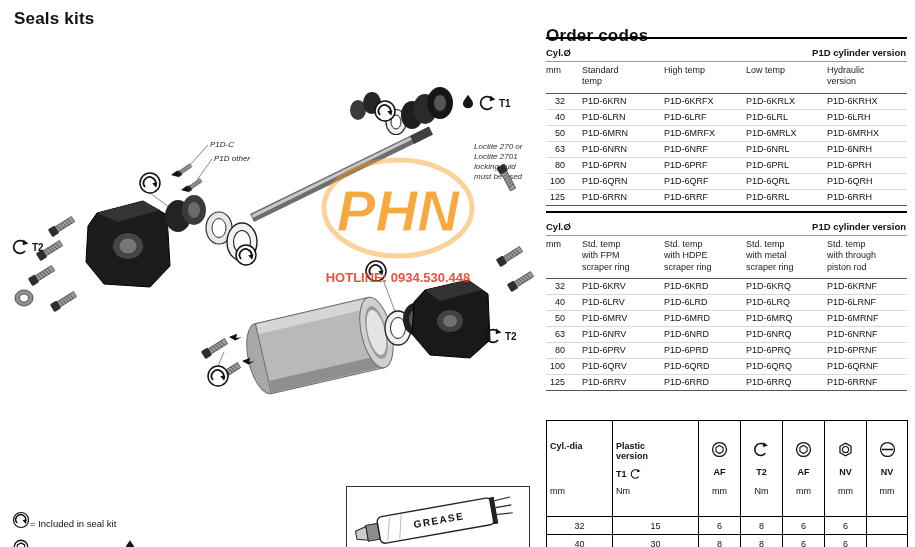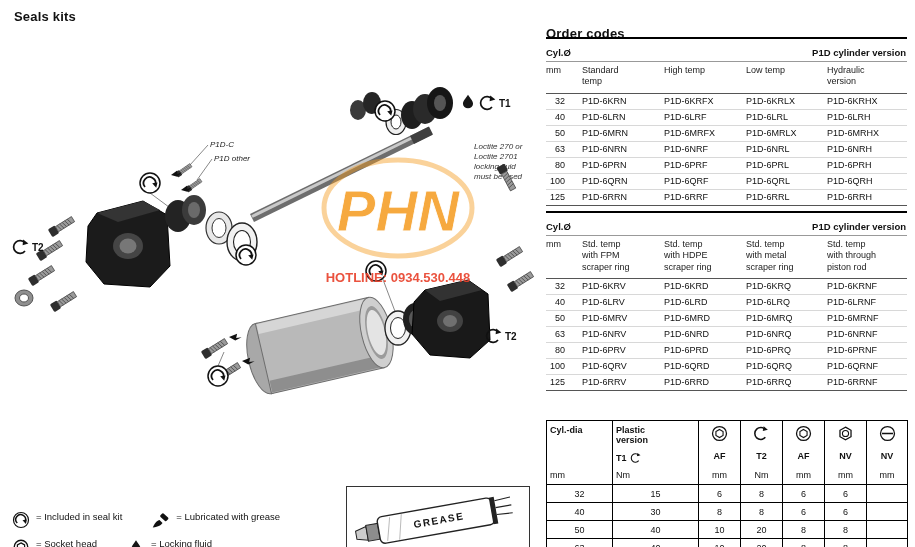--- a/index.html
+++ b/index.html
@@ -1,19 +1,19 @@
 <!DOCTYPE html>
 <html><head>
 <meta charset="utf-8">
 <style>
   *{margin:0;padding:0;box-sizing:border-box}
   html,body{width:915px;height:547px}
   body{position:relative;background:#fff;overflow:hidden;font-family:"Liberation Sans",sans-serif;color:#111}
 
-  .pg-title{position:absolute;font-size:13px;font-weight:bold;letter-spacing:.2px}
+  .pg-title{position:absolute;font-size:17px;font-weight:bold;letter-spacing:.2px}
   #title-left{left:14px;top:9px}
   #title-right{left:546px;top:26px}
 
   
   .otbl-wrap{position:absolute;left:546px;width:361px}
   #otbl1{top:37px}
   #otbl2{top:211px}
   table.otbl{width:100%;border-collapse:collapse;table-layout:fixed;border-top:2px solid #000}
   .otbl th,.otbl td{font-size:9px;text-align:left;vertical-align:top;padding:2px 1px 2px 0;overflow:hidden;white-space:nowrap}
   .otbl tr.grp th{font-weight:bold;font-size:9.5px;border-bottom:1px solid #999;padding-top:8px;padding-bottom:3px}
@@ -22,35 +22,35 @@
   .otbl tr.dr td{height:16px;vertical-align:middle;border-bottom:1px solid #d8d8d8;padding-top:0;padding-bottom:0}
   .otbl tr.last td{border-bottom:1px solid #555}
   .otbl th.dia{text-align:left}
   .otbl td.dia{text-align:right;padding-right:17px}
   .otbl td.code{font-weight:normal;color:#101010}
 
   
   #ttbl-wrap{position:absolute;left:546px;top:420px;width:361px}
   table.ttbl{width:100%;border-collapse:collapse;table-layout:fixed}
   .ttbl th,.ttbl td{border:1px solid #000;font-size:9px;background:#fff}
-  .ttbl th{height:64px;vertical-align:top;padding:4px 3px;font-weight:normal}
+  .ttbl th{height:64px;vertical-align:top;padding:20px 3px;font-weight:normal}
   .hh{display:flex;flex-direction:column;align-items:center;justify-content:space-between;height:55px}
   .hh-left{align-items:flex-start;text-align:left}
   .hh .b{font-weight:bold}
   .pp{max-width:48px;white-space:normal;line-height:1.15}
   .t1row{display:inline-flex;align-items:center;gap:3px}
   .ttbl td{height:18px;text-align:center;vertical-align:middle}
   .ticon{width:17px;height:17px;display:block}
   .ticon.sm{width:12px;height:12px;display:inline-block}
 
   
   .legend{position:absolute;left:12px;display:flex;align-items:center;font-size:9.5px;color:#111}
   #legend-row1{top:511px}
   #legend-row2{top:538px}
-  .litem{display:inline-flex;align-items:flex-start;gap:6px}
+  .litem{display:inline-flex;align-items:flex-end;}
   .litem + .litem{margin-left:30px}
   .lic{width:18px;height:18px;flex:0 0 auto}
 
   
   #grease-box{position:absolute;left:346px;top:486px;width:184px;height:66px;border:1.5px solid #333;background:#fff}
 
   
   #diagram{position:absolute;left:0;top:58px}
   .dlab{font-size:8px;font-style:italic;fill:#222;font-family:"Liberation Sans",sans-serif}
   .tlab{font-size:10px;font-weight:bold;fill:#111;font-family:"Liberation Sans",sans-serif}
@@ -511,27 +511,20 @@
 
 <div class="legend" id="legend-row1">
   <span class="litem">
     <svg class="lic" viewBox="0 0 24 24">
         <circle cx="12" cy="12" r="10" fill="#fff" stroke="#111" stroke-width="1.6"></circle>
         <path d="M7,16 A 6.5 6.5 0 1 1 17.4,14.2" fill="none" stroke="#111" stroke-width="2"></path>
         <path d="M19.8,11.3 L14,12.4 L18.6,17.2 Z" fill="#111"></path>
       </svg>
     <span>=  Included in seal kit</span>
   </span>
-  <span class="litem">
-    <svg class="lic" viewBox="0 0 24 24">
-        <path d="M1,22 C4,15 7,13 10,12 L14,16 C12,19 9,21 1,22 Z" fill="#111"></path>
-        <rect x="11" y="5" width="11" height="6" rx="1.5" transform="rotate(42 16 8)" fill="#111"></rect>
-      </svg>
-    <span>=  Lubricated with grease</span>
-  </span>
 </div>
 <div class="legend" id="legend-row2">
   <span class="litem">
     <svg class="lic" viewBox="0 0 24 24">
         <circle cx="12" cy="12" r="9" fill="none" stroke="#111" stroke-width="1.8"></circle>
         <polygon points="12,6.5 16.8,9.2 16.8,14.8 12,17.5 7.2,14.8 7.2,9.2" fill="none" stroke="#111" stroke-width="1.6"></polygon>
       </svg>
     <span>=  Socket head</span>
   </span>
   <span class="litem">

